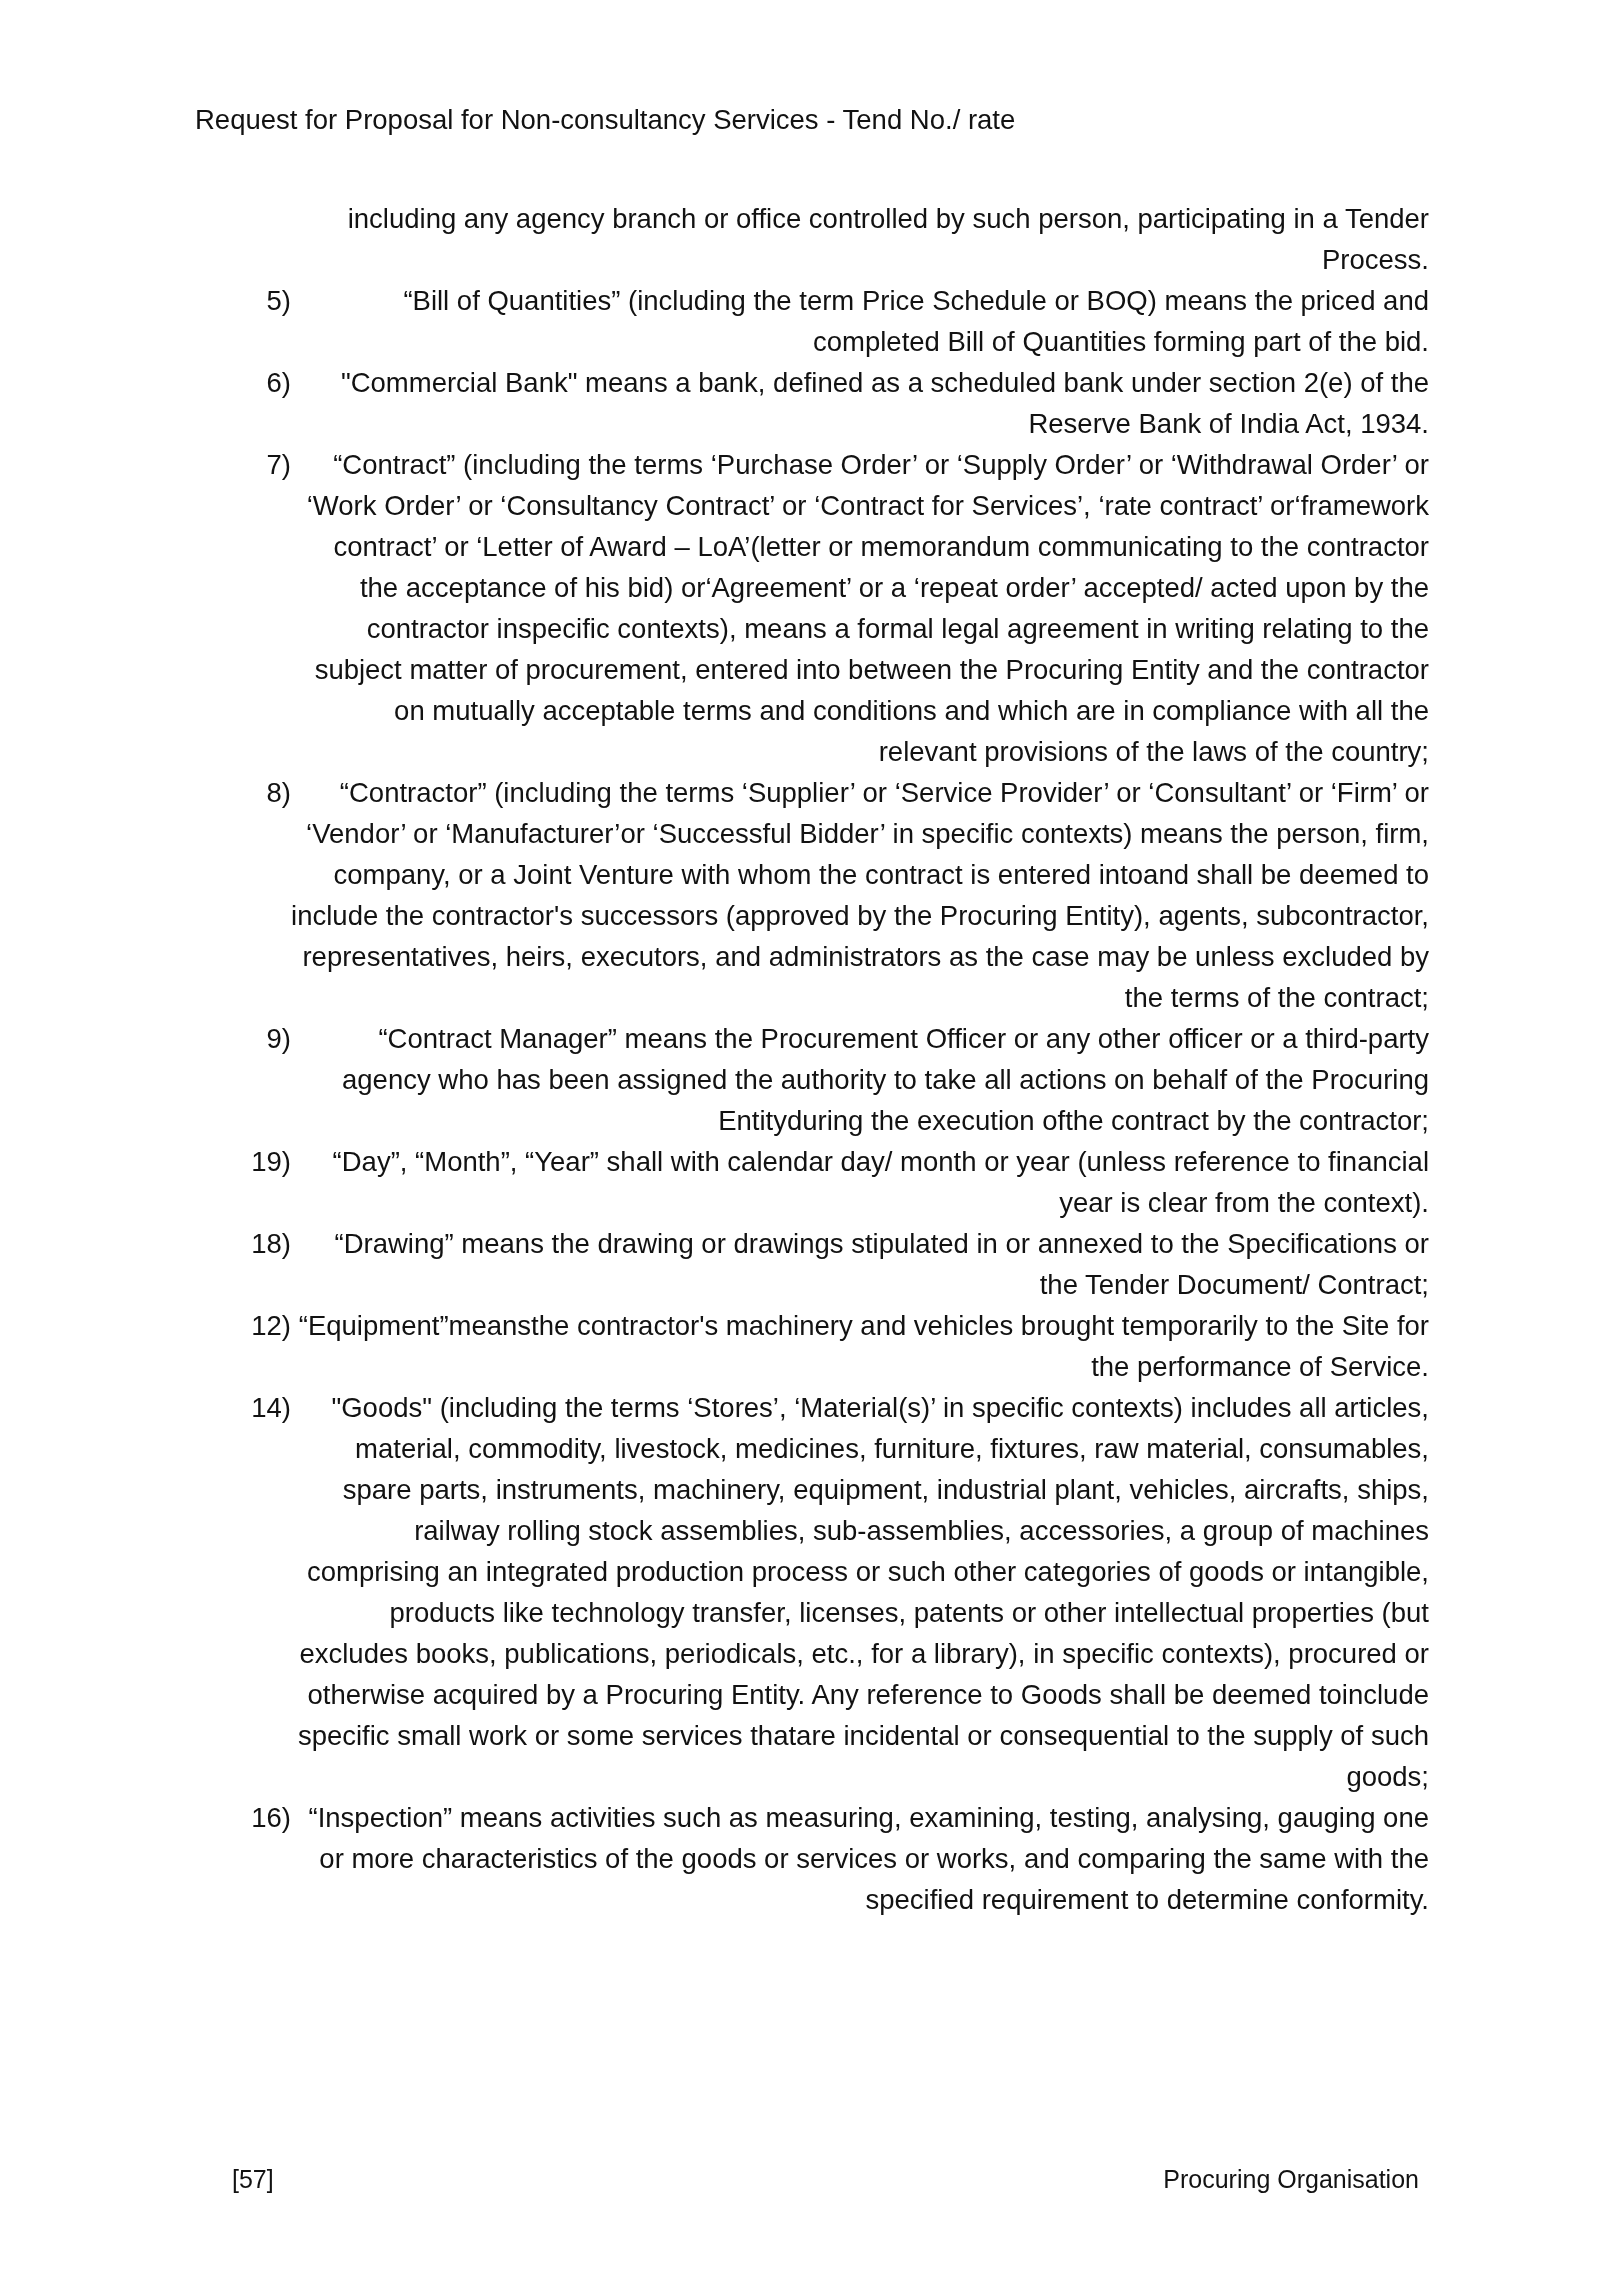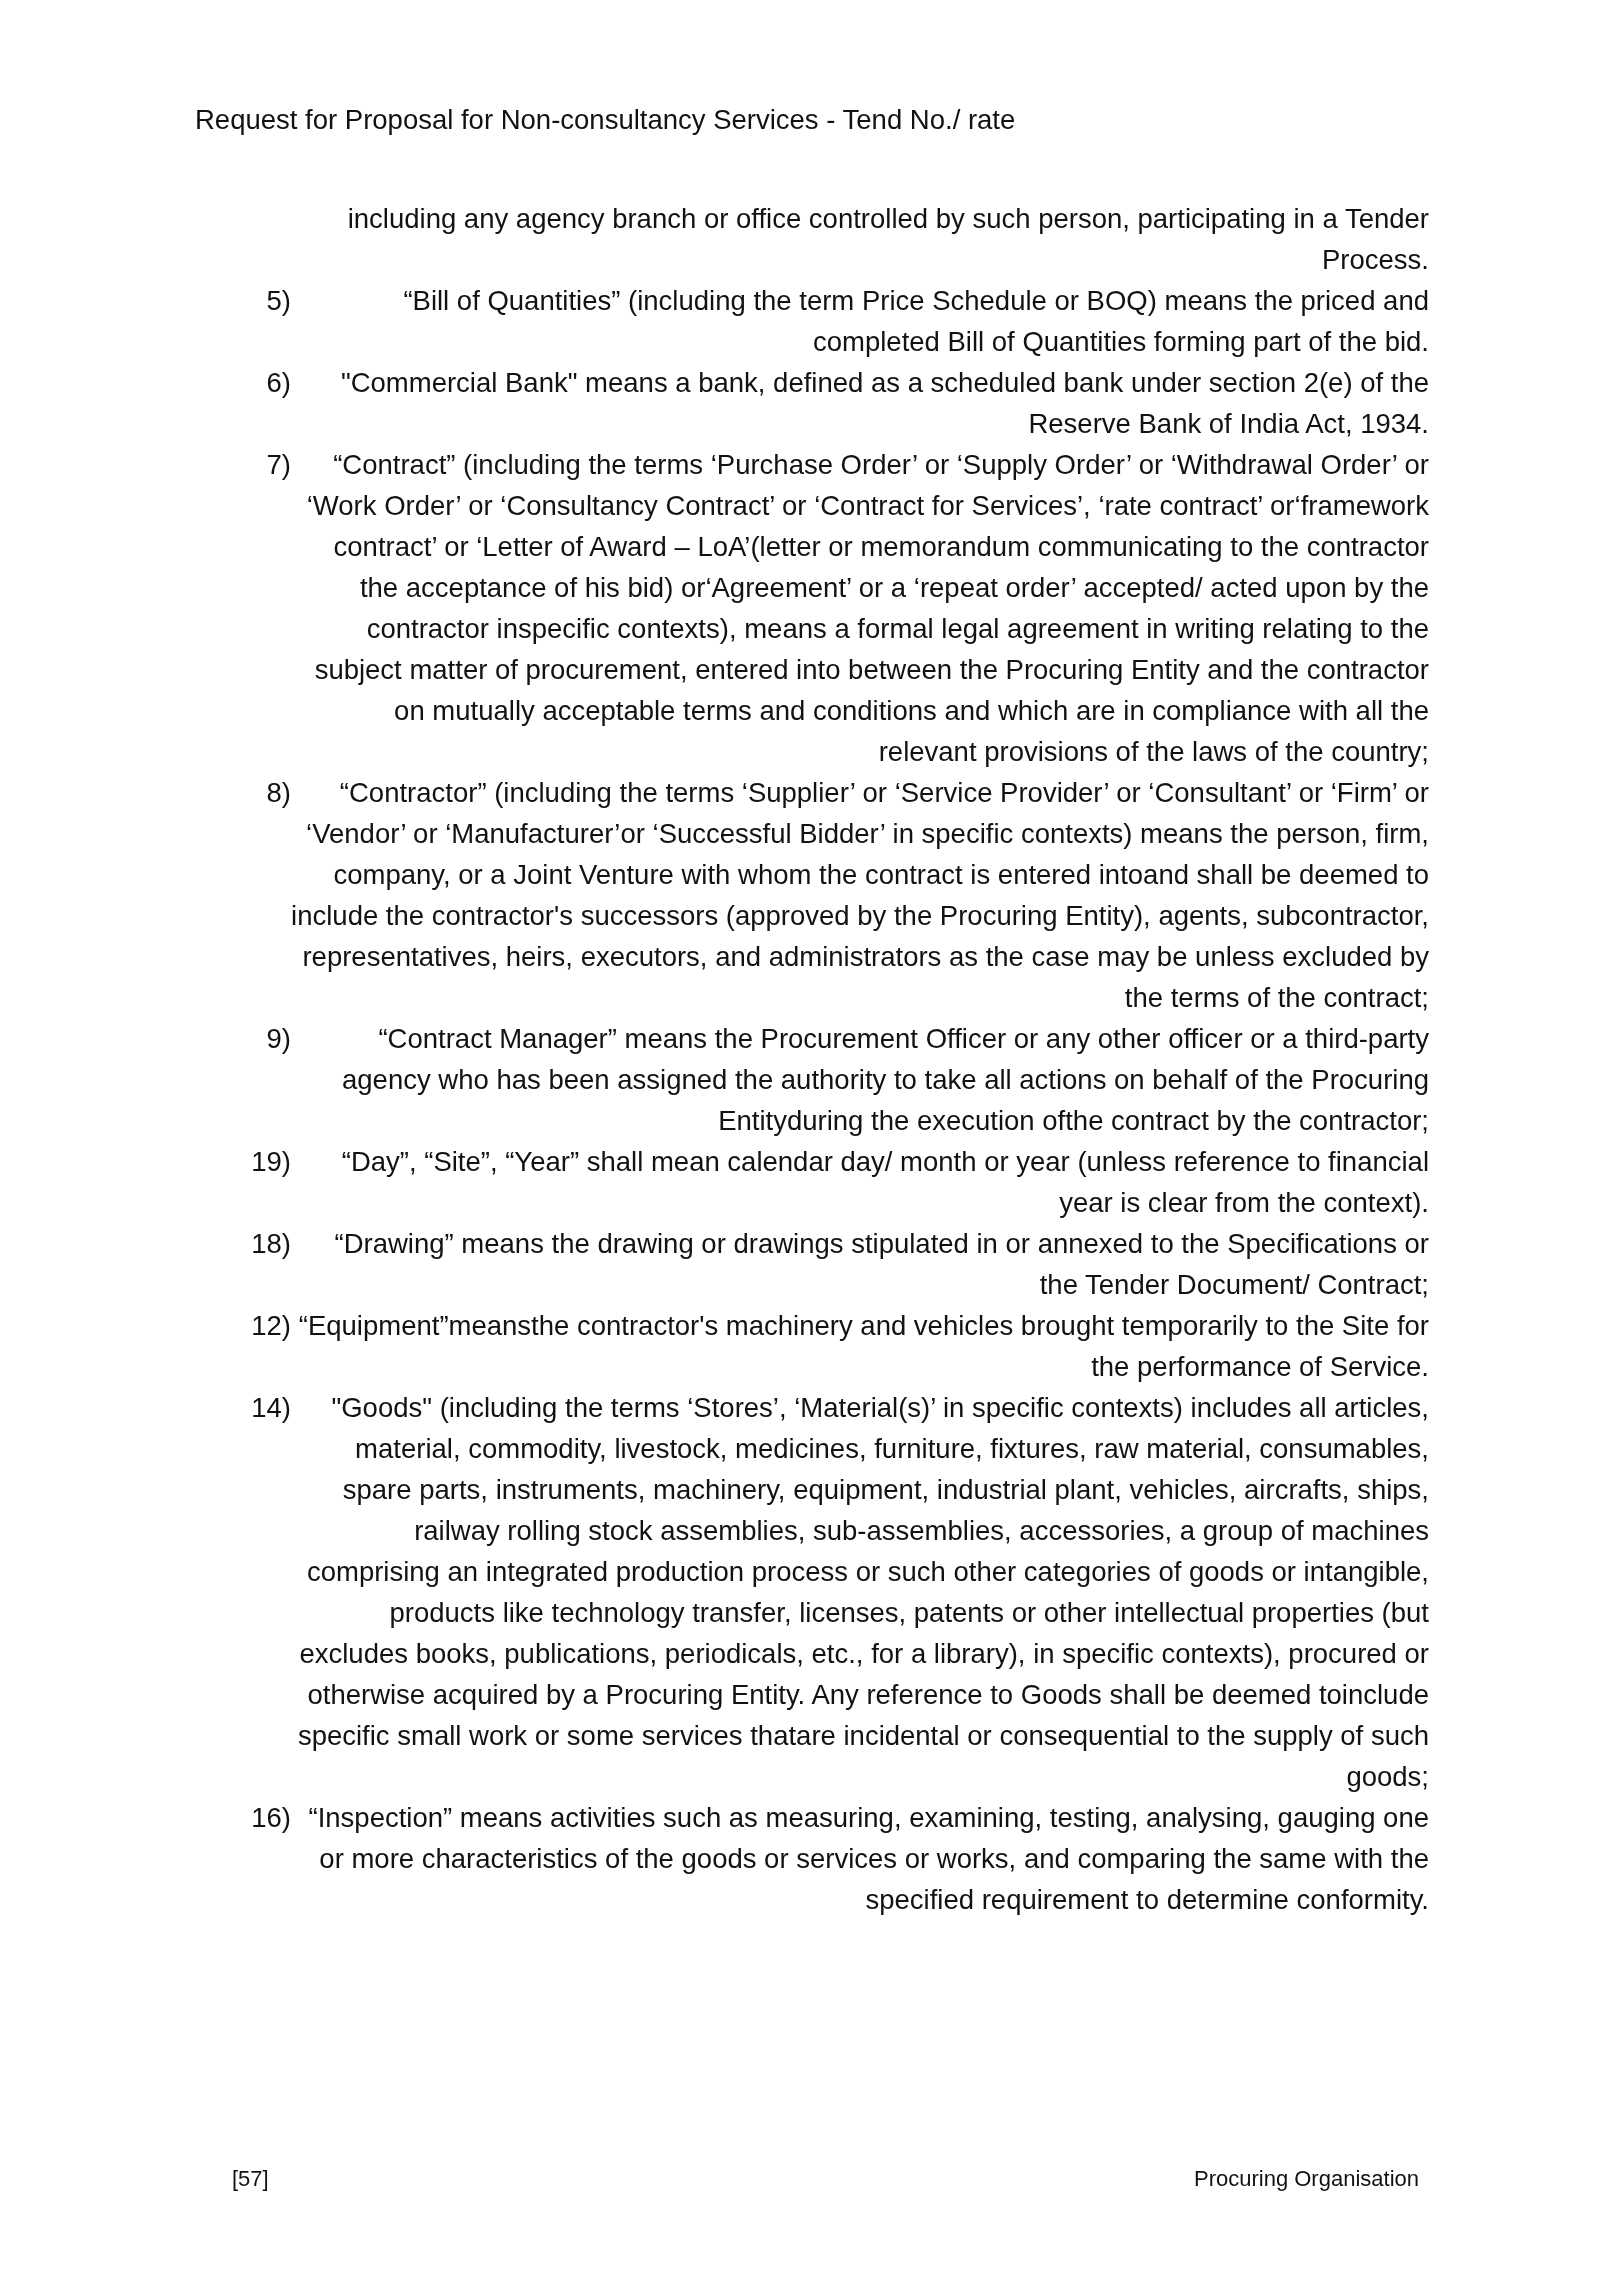--- a/index.html
+++ b/index.html
@@ -46,21 +46,21 @@
   .txt {
     flex: 1 1 auto;
   }
   .footer {
     position: absolute;
     left: 232px;
     right: 204px;
     bottom: 99px;
     display: flex;
     justify-content: space-between;
-    font-size: 22px;
+    font-size: 25px;
     line-height: 34px;
   }
 </style>
 </head>
 <body>
 
 <div class="page">
 
   <div class="header">Request for Proposal for Non-consultancy Services - Tend No./ rate</div>
 
@@ -88,21 +88,21 @@
       <span class="txt">“Contractor” (including the terms ‘Supplier’ or ‘Service Provider’ or ‘Consultant’ or ‘Firm’ or ‘Vendor’ or ‘Manufacturer’or ‘Successful Bidder’ in specific contexts) means the person, firm, company, or a Joint Venture with whom the contract is entered intoand shall be deemed to include the contractor's successors (approved by the Procuring Entity), agents, subcontractor, representatives, heirs, executors, and administrators as the case may be unless excluded by the terms of the contract;</span>
     </div>
 
     <div class="item">
       <span class="num">9)</span>
       <span class="txt">“Contract Manager” means the Procurement Officer or any other officer or a third-party agency who has been assigned the authority to take all actions on behalf of the Procuring Entityduring the execution ofthe contract by the contractor;</span>
     </div>
 
     <div class="item">
       <span class="num">19)</span>
-      <span class="txt">“Day”, “Site”, “Year” shall mean calendar day/ month or year (unless reference to financial year is clear from the context).</span>
+      <span class="txt">“Day”, “Month”, “Year” shall with calendar day/ month or year (unless reference to financial year is clear from the context).</span>
     </div>
 
     <div class="item">
       <span class="num">18)</span>
       <span class="txt">“Drawing” means the drawing or drawings stipulated in or annexed to the Specifications or the Tender Document/ Contract;</span>
     </div>
 
     <div class="item">
       <span class="num">12)</span>
       <span class="txt">“Equipment”meansthe contractor's machinery and vehicles brought temporarily to the Site for the performance of Service.</span>

